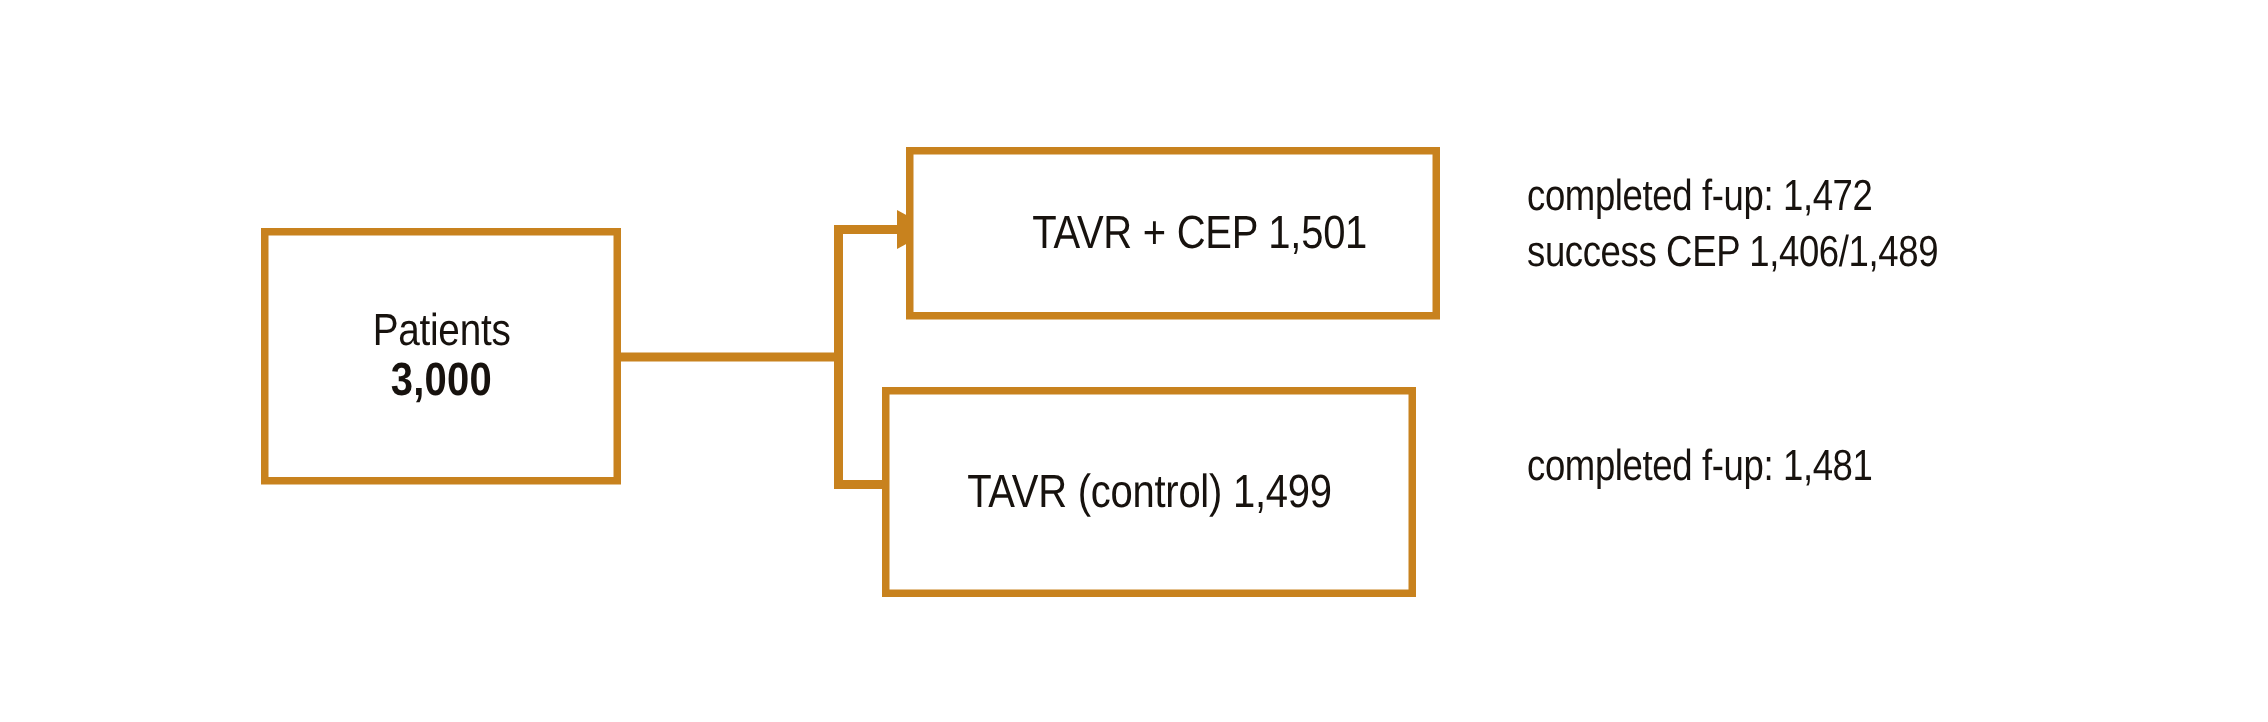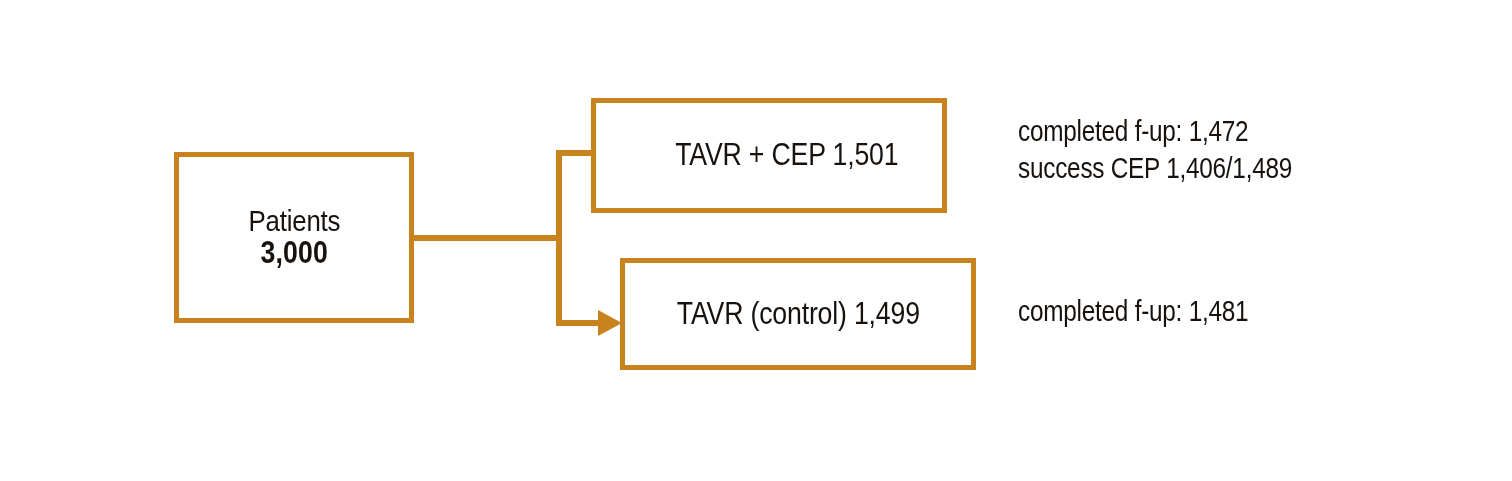--- a/index.html
+++ b/index.html
@@ -31,31 +31,31 @@
     text-align: center;
   }
 
   #box-patients {
     left: 174px;
     top: 152px;
     width: 240px;
     height: 171px;
   }
   #box-tavr-cep {
-    left: 591px;
+    left: 604px;
     top: 98px;
     width: 356px;
     height: 115px;
     padding-left: 36px;
   }
   #box-tavr-control {
-    left: 620px;
+    left: 588px;
     top: 258px;
     width: 356px;
-    height: 112px;
+    height: 140px;
   }
 
   .node-label {
     color: #17120e;
     font-family: "Liberation Sans Narrow", "Liberation Sans", "DejaVu Sans", sans-serif;
     font-size: 30px;
     font-weight: 400;
     line-height: 1.06;
     letter-spacing: -0.2px;
     transform: scaleX(0.86);

